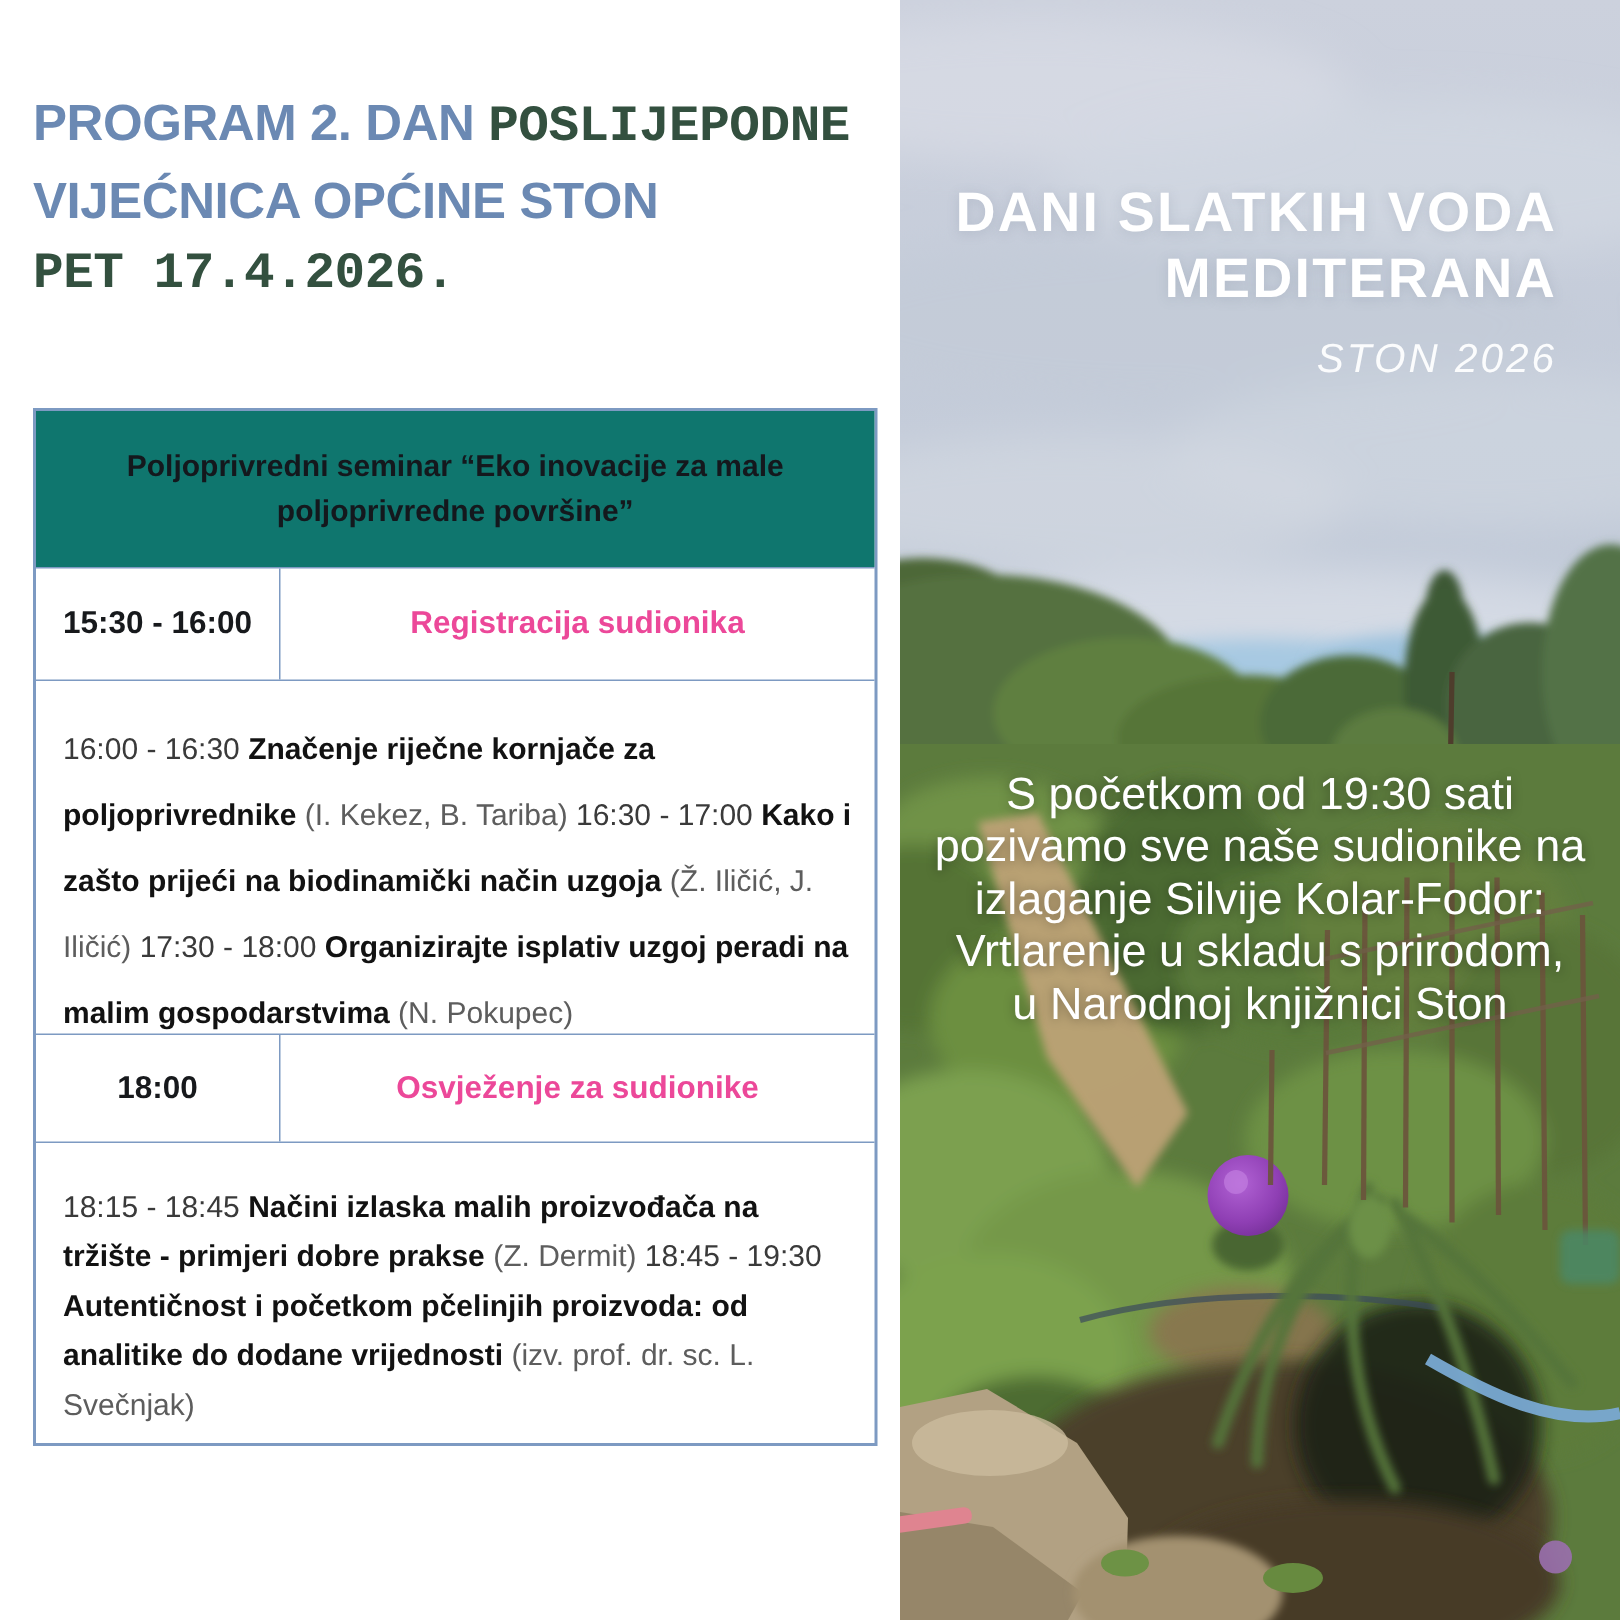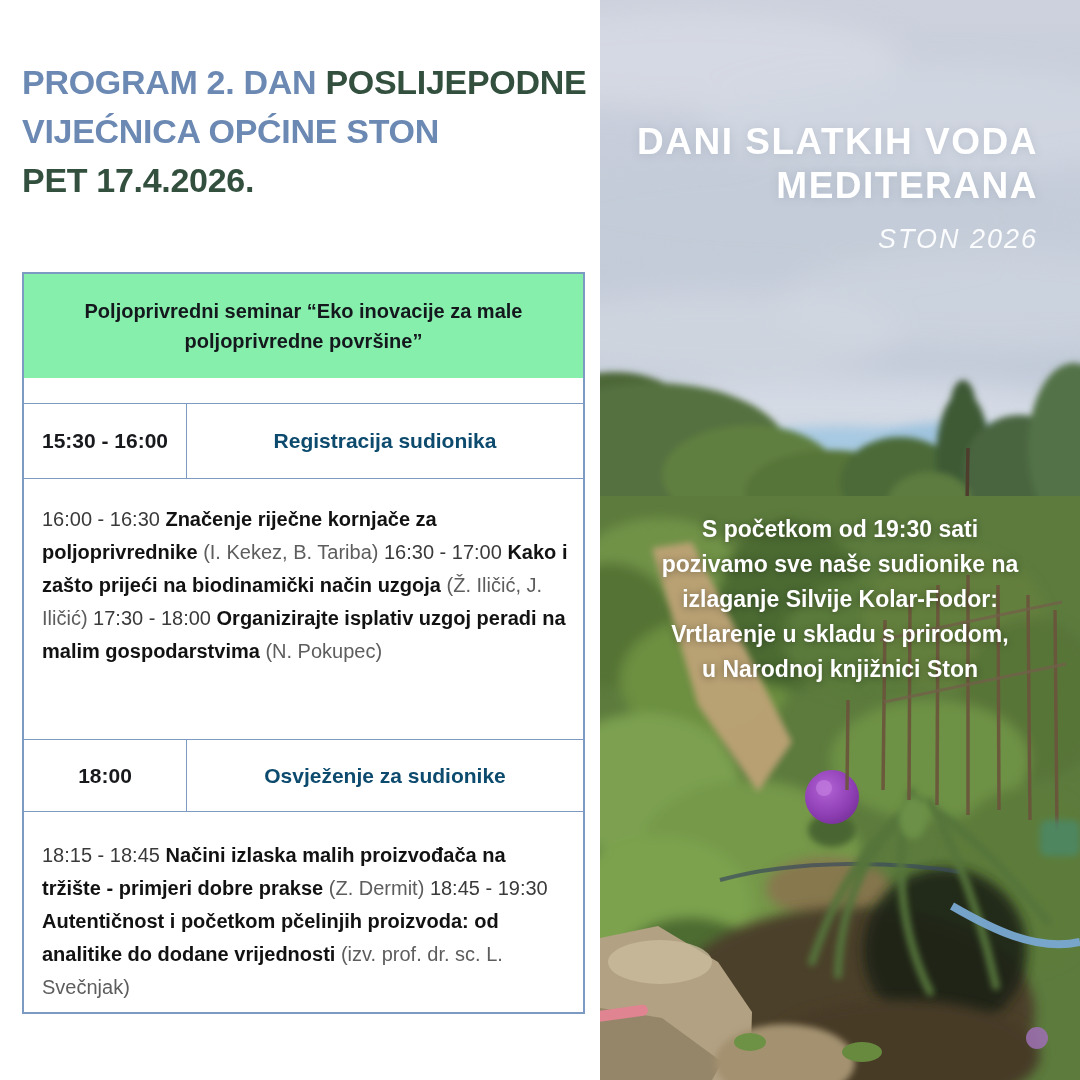--- a/index.html
+++ b/index.html
@@ -8,58 +8,58 @@
     position:relative; width:1080px; height:1080px; overflow:hidden;
     background:#ffffff; font-family:"Liberation Sans", sans-serif;
   }
 
   
   .left-panel { position:absolute; left:0; top:0; width:600px; height:1080px; background:#ffffff; }
 
   .headline { position:absolute; left:22px; top:58px; width:576px;
     font-weight:700; font-size:34px; line-height:49px; letter-spacing:-0.3px; }
   .headline .blue  { color:#6b89b3; }
-  .headline .green { color:#33503f; }
+  .headline .green { color:#33503f;font-family:Liberation Mono, monospace; }
 
   .schedule { position:absolute; left:22px; top:272px; width:563px;
     border:2px solid #7d9ac2; background:#ffffff; }
 
-  .thead { height:104px; background:#86efac; display:flex; align-items:center; justify-content:center; }
+  .thead { height:104px; background:#0f766e; display:flex; align-items:center; justify-content:center; }
   .thead-inner { max-width:480px; text-align:center; font-weight:700; font-size:20px;
     line-height:30px; color:#14181d; }
 
-  .row-simple { display:flex; border-top:1.5px solid #7d9ac2;margin-top:25px; }
+  .row-simple { display:flex; border-top:1.5px solid #7d9ac2; }
   .row-simple .cell-time { width:163px; border-right:1.5px solid #7d9ac2;
     display:flex; align-items:center; justify-content:center;
     font-weight:700; font-size:21px; color:#17191c; }
   .row-simple .cell-title { flex:1; display:flex; align-items:center; justify-content:center;
-    font-weight:700; font-size:21px; color:#0c4a6e; }
+    font-weight:700; font-size:21px; color:#ec4899; }
   .r1 { height:75px; }
   .r3 { height:72px; }
 
   .row-detail { border-top:1.5px solid #7d9ac2; padding:24px 14px 0 18px;
-    font-size:20px; line-height:33px; color:#2f2f2f; }
+    font-size:20px; line-height:44px; color:#2f2f2f; }
   .r2 { height:236px; }
   .r4 { height:201px; padding-top:27px; line-height:33px; }
   .row-detail .t-time  { font-weight:400; color:#3a3a3a; }
   .row-detail b        { font-weight:700; color:#121212; }
   .row-detail .t-spk   { font-weight:400; color:#5d5d5d; }
 
   
   .photo-panel { position:absolute; left:600px; top:0; width:480px; height:1080px; overflow:hidden; background:#701a75; }
   .photo-panel svg { position:absolute; left:0; top:0; width:480px; height:1080px; display:block; }
 
   .brand { position:absolute; top:120px; right:42px; text-align:right; color:#ffffff;
     font-weight:700; font-size:37px; line-height:44px; letter-spacing:1.5px;
     text-shadow:0 1px 8px rgba(120,130,150,0.25); }
   .brand-sub { position:absolute; top:224px; right:42px; text-align:right;
     color:rgba(255,255,255,0.93); font-weight:400; font-size:27px; letter-spacing:2px;font-style:italic; }
 
   .invite { position:absolute; top:512px; left:14px; width:452px; text-align:center;
-    color:#ffffff; font-weight:700; font-size:23px; line-height:35px;
+    color:#ffffff; font-weight:400; font-size:30px; line-height:35px;
     text-shadow:0 1px 7px rgba(0,0,0,0.35); }
 </style>
 </head>
 <body>
 
 <div class="left-panel">
 
   <div class="headline">
     <div><span class="blue">PROGRAM 2. DAN</span> <span class="green">POSLIJEPODNE</span></div>
     <div class="blue">VIJEĆNICA OPĆINE STON</div>

